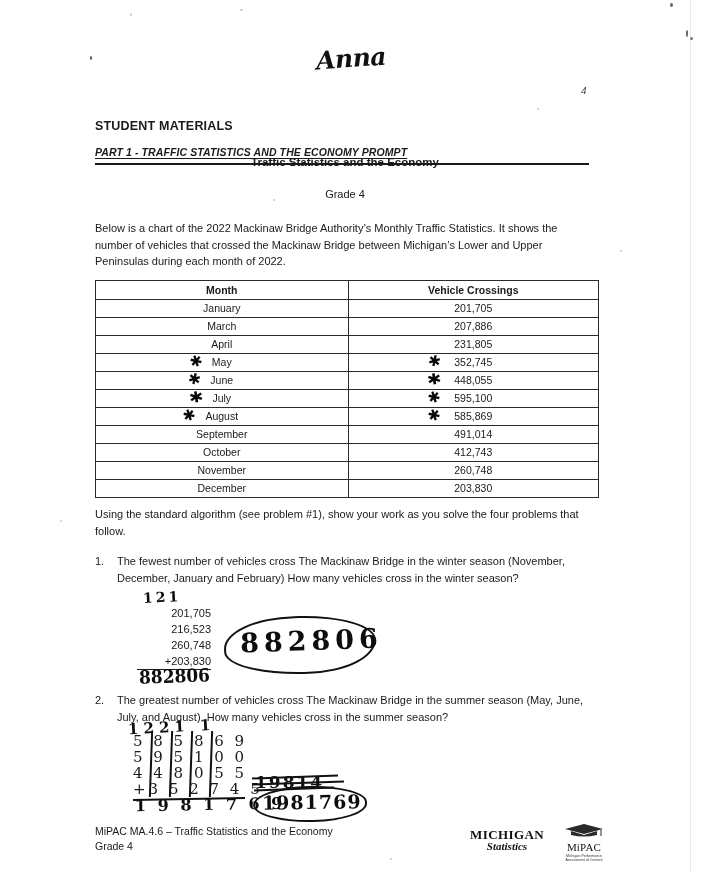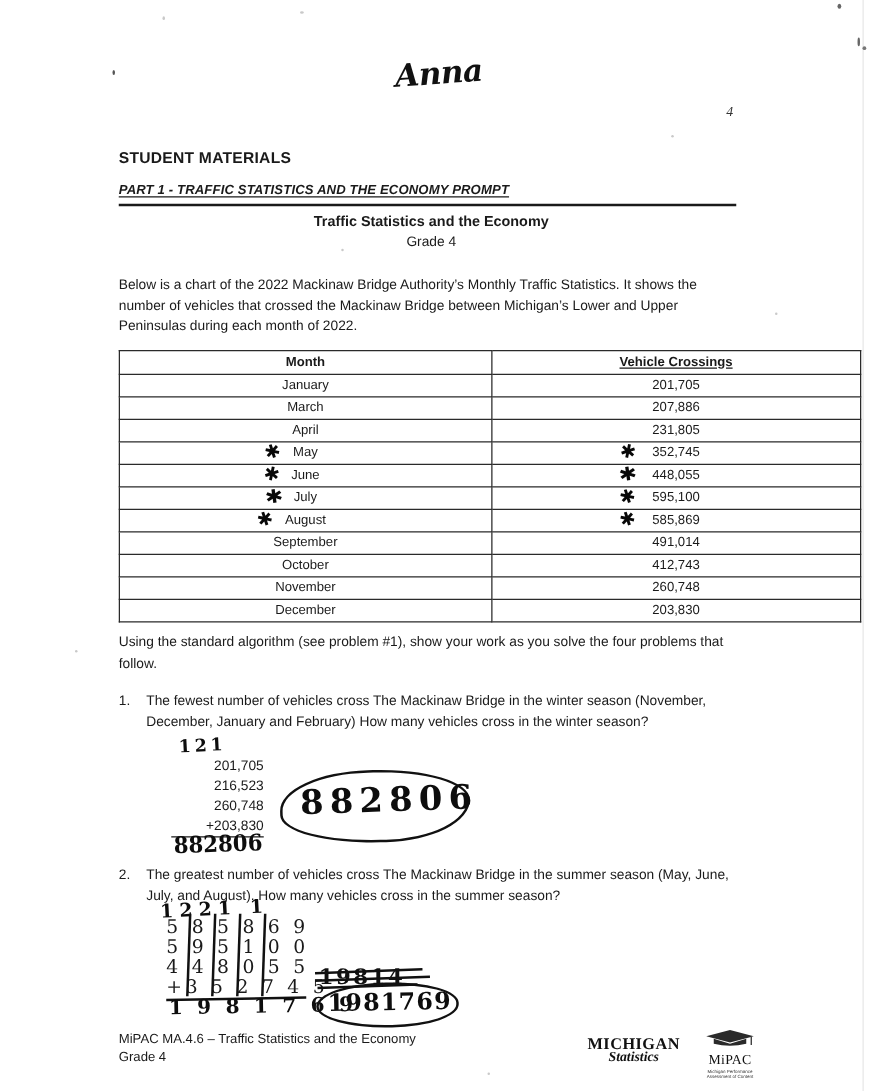--- a/index.html
+++ b/index.html
@@ -87,21 +87,21 @@
     position: absolute;
     left: 95px;
     top: 163px;
     width: 494px;
     height: 2px;
     background: #1a1a1a;
   }
   .title-main {
     position: absolute;
     left: 0;
-    top: 172px;
+    top: 156px;
     width: 690px;
     text-align: center;
     font-size: 11.5px;
     font-weight: 700;
   }
   .title-grade {
     position: absolute;
     left: 0;
     top: 188px;
     width: 690px;
@@ -147,38 +147,38 @@
 
   
   .tbl-wrap {
     position: absolute;
     left: 95px;
     top: 280px;
     width: 494px;
   }
   table.data {
     border-collapse: collapse;
-    width: 594px;
+    width: 504px;
     font-size: 10.5px;
   }
   table.data th,
   table.data td {
     border: 1px solid #2a2a2a;
     text-align: center;
     padding: 1px 0 2px 0;
     height: 14px;
     line-height: 14px;
   }
   table.data th {
     font-weight: 700;
     font-size: 10.5px;
     height: 15px;
   }
   table.data th.c-month, table.data td.c-month { width: 248px; }
-  table.data th.c-cross, table.data td.c-cross { width: 246px; text-decoration: underline; }
+  table.data th.c-cross, table.data td.c-cross { width: 246px; }
 
   .cellwrap {
     position: relative;
     display: inline-block;
   }
   
   .star {
     position: absolute;
     top: 50%;
     transform: translateY(-52%);

